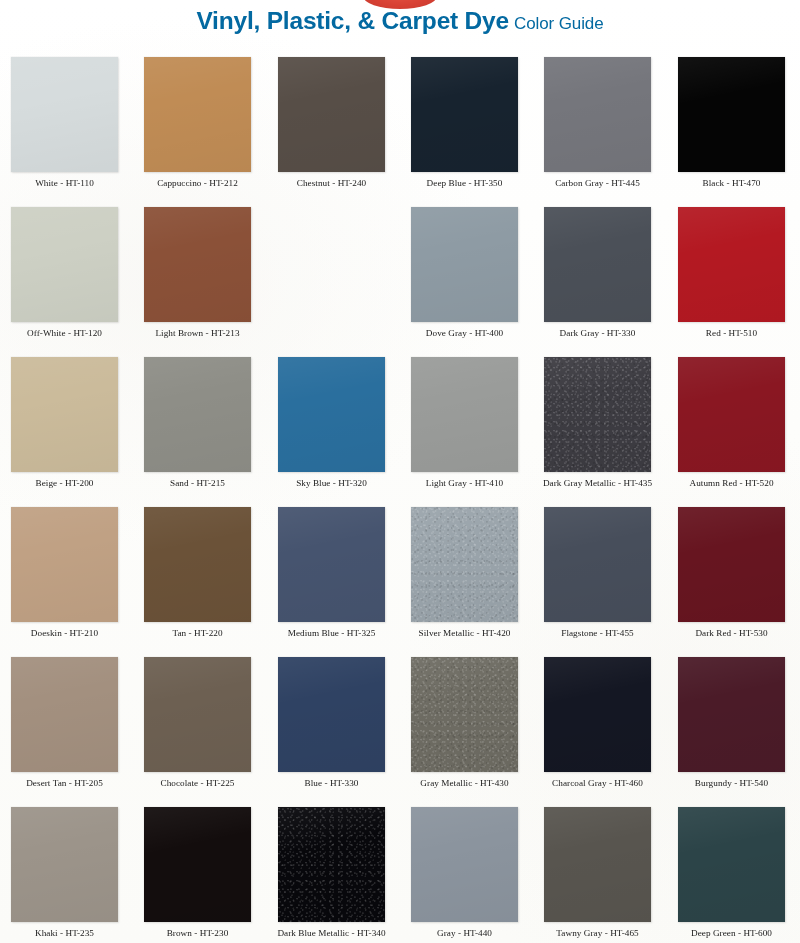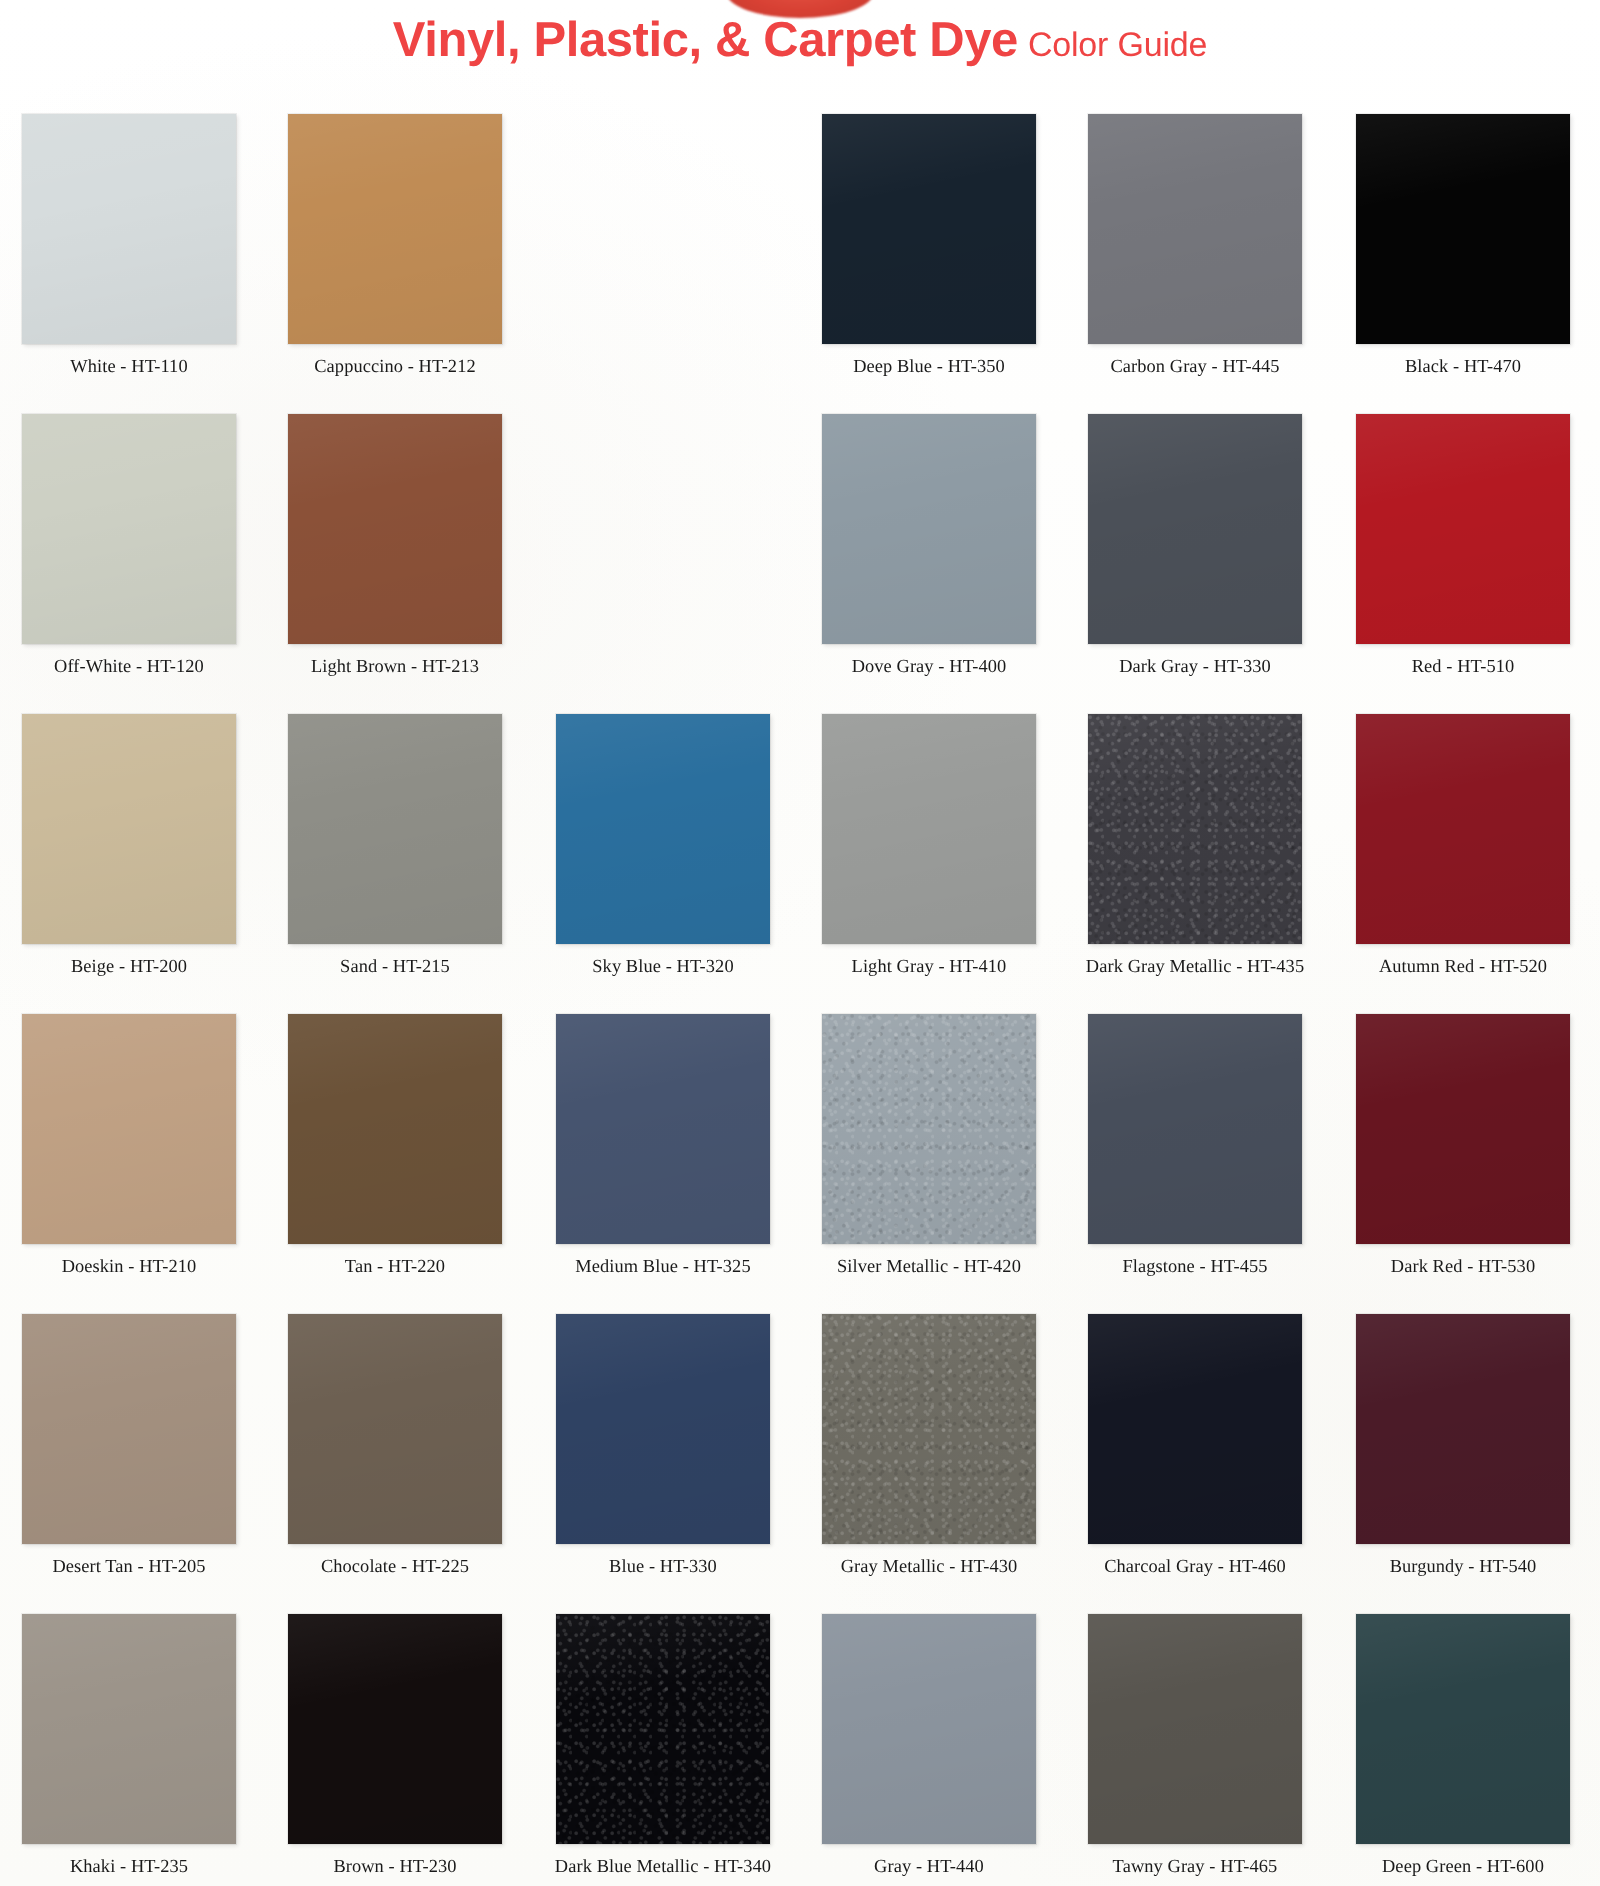--- a/index.html
+++ b/index.html
@@ -44,21 +44,21 @@
     filter: blur(0.4px);
     opacity: 0.95;
   }
   #title-wrap {
     position: absolute;
     top: 7px;
     left: 0; right: 0;
     text-align: center;
     white-space: nowrap;
     font-family: "Liberation Sans", "DejaVu Sans", sans-serif;
-    color: #ef4444;
+    color: #0369a1;
   }
   #title-main {
     font-size: 24.5px;
     font-weight: 700;
     letter-spacing: -0.2px;
   }
   #title-sub {
     font-size: 17px;
     font-weight: 400;
     letter-spacing: -0.1px;
@@ -149,20 +149,24 @@
 <div id="grid">
     <div class="row">
       <div class="cell" style="left: 0px;">
         <div class="chip" style="background-color: rgb(214, 220, 221);"></div>
         <div class="label">White - HT-110</div>
       </div>
       <div class="cell" style="left: 133px;">
         <div class="chip" style="background-color: rgb(192, 140, 85);"></div>
         <div class="label">Cappuccino - HT-212</div>
       </div>
+      <div class="cell" style="left: 267px;">
+        <div class="chip" style="background-color: rgb(87, 78, 71);"></div>
+        <div class="label">Chestnut - HT-240</div>
+      </div>
       <div class="cell" style="left: 400px;">
         <div class="chip" style="background-color: rgb(23, 35, 47);"></div>
         <div class="label">Deep Blue - HT-350</div>
       </div>
       <div class="cell" style="left: 533px;">
         <div class="chip" style="background-color: rgb(117, 118, 124);"></div>
         <div class="label">Carbon Gray - HT-445</div>
       </div>
       <div class="cell" style="left: 667px;">
         <div class="chip" style="background-color: rgb(5, 5, 5);"></div>

